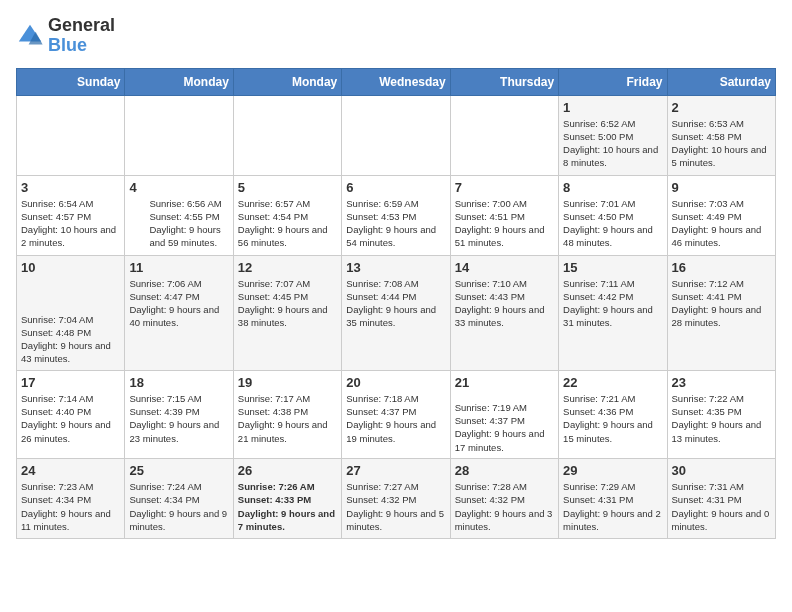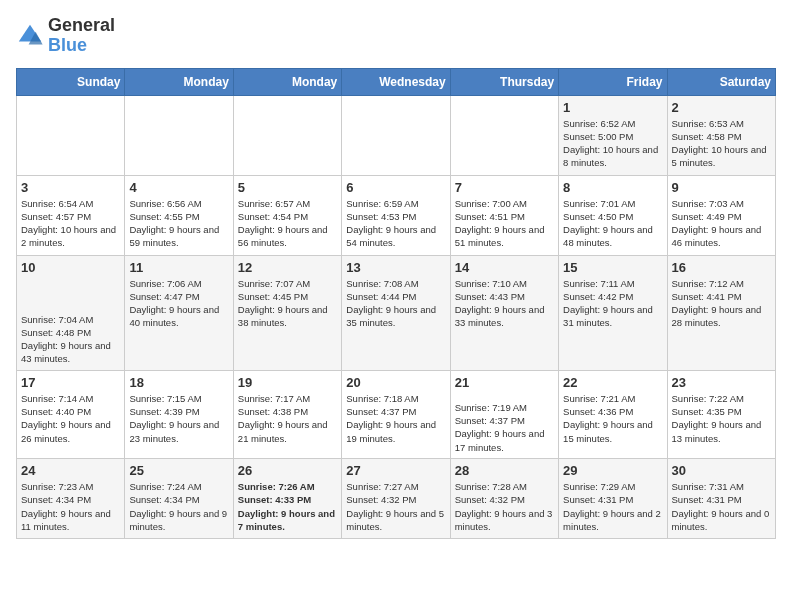--- a/index.html
+++ b/index.html
@@ -130,21 +130,21 @@
       </tr>
       <tr>
         <td>
           <span class="day-number">3</span>
           <div class="day-info" style="white-space: pre-line;">Sunrise: 6:54 AM
 Sunset: 4:57 PM
 Daylight: 10 hours and 2 minutes.</div>
         </td>
         <td>
           <span class="day-number">4</span>
-          <div class="day-info" style="white-space: pre-line;">Sunrise: 6:56 AM
+          <div class="day-info" style="white-space: pre-line; margin-left: 20px;">Sunrise: 6:56 AM
 Sunset: 4:55 PM
 Daylight: 9 hours and 59 minutes.</div>
         </td>
         <td>
           <span class="day-number">5</span>
           <div class="day-info" style="white-space: pre-line;">Sunrise: 6:57 AM
 Sunset: 4:54 PM
 Daylight: 9 hours and 56 minutes.</div>
         </td>
         <td>

